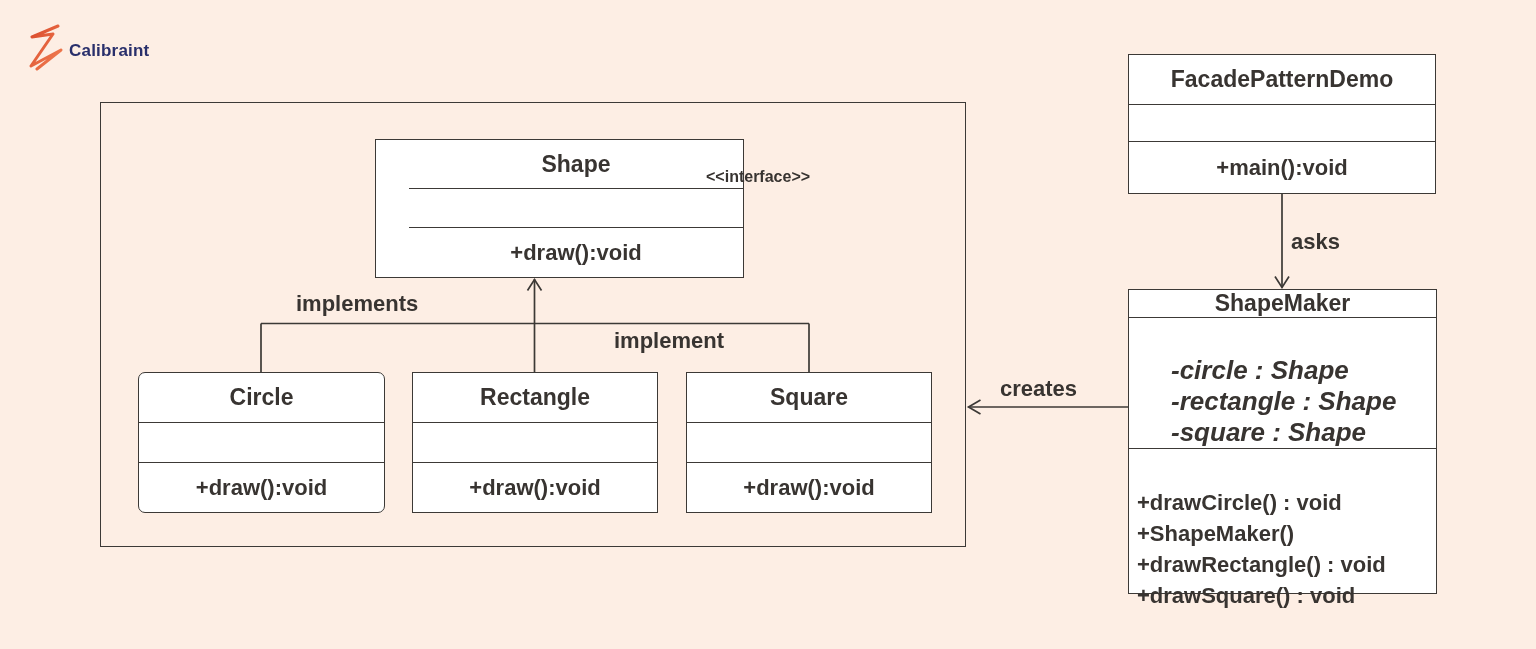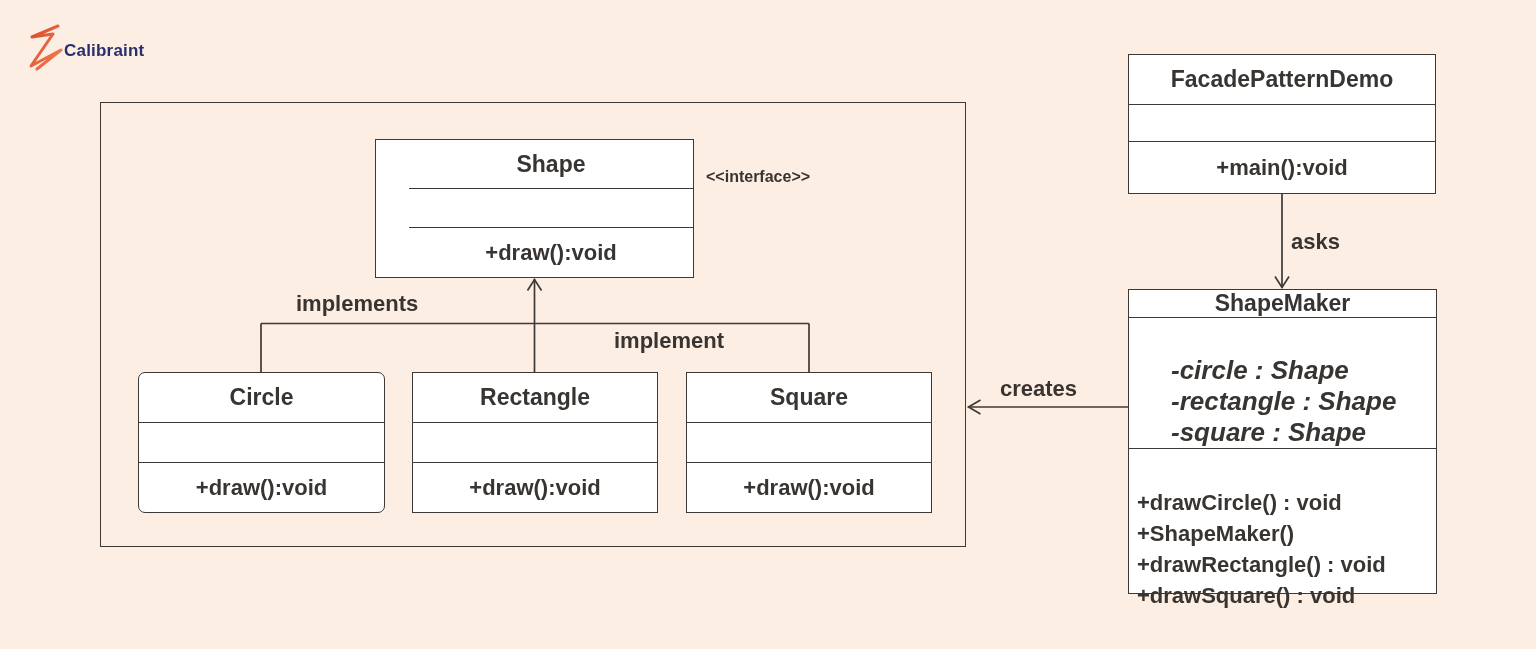--- a/index.html
+++ b/index.html
@@ -8,21 +8,21 @@
     --line:#3c3936;
     --text:#383431;
     --brand-text:#292f6b;
     --brand-mark:#e25b33;
   }
   html,body{margin:0;padding:0;}
   body{background:var(--background);font-family:"Liberation Sans",sans-serif;}
   .canvas{position:relative;width:1536px;height:649px;background:var(--background);overflow:hidden;}
 
   
-  .logo{position:absolute;left:26px;top:24px;display:flex;align-items:center;}
+  .logo{position:absolute;left:26px;top:24px;display:flex;align-items:center;gap:5px;}
   .logo svg{display:block;}
   .brand-name{color:var(--brand-text);font-size:17px;font-weight:700;letter-spacing:.2px;margin-top:6px;}
 
   
   .subsystem-box{position:absolute;left:100px;top:102px;width:866px;height:445px;
     border:1.6px solid var(--line);box-sizing:border-box;background:transparent;}
 
   
   .uml-class{position:absolute;background:var(--box-fill);border:1.6px solid var(--line);
     box-sizing:border-box;display:flex;flex-direction:column;color:var(--text);font-weight:700;}
@@ -79,21 +79,21 @@
       <path d="M1282 194 L1282 287.5"></path>
       <path d="M1275 276.5 L1282 287.5 L1289 276.5"></path>
     </g>
 
     <g>
       <path d="M968.5 407 L1128 407"></path>
       <path d="M980.5 400 L968.5 407 L980.5 414"></path>
     </g>
   </svg>
 
-  <div class="uml-class" style="left:375px;top:139px;width:319px;height:139px;padding-left:33px;">
+  <div class="uml-class" style="left:375px;top:139px;width:369px;height:139px;padding-left:33px;">
     <div class="uml-title" style="height:49px;">Shape</div>
     <div class="uml-attrs" style="height:39px;"></div>
     <div class="uml-methods">
       <span>+draw():void</span>
     </div>
   </div>
   <div class="edge-label stereotype" style="left:706px;top:168px;">&lt;&lt;interface&gt;&gt;</div>
 
   <div class="uml-class" style="left:138px;top:372px;width:247px;height:141px;border-radius:7px;">
     <div class="uml-title" style="height:50px;">Circle</div>

